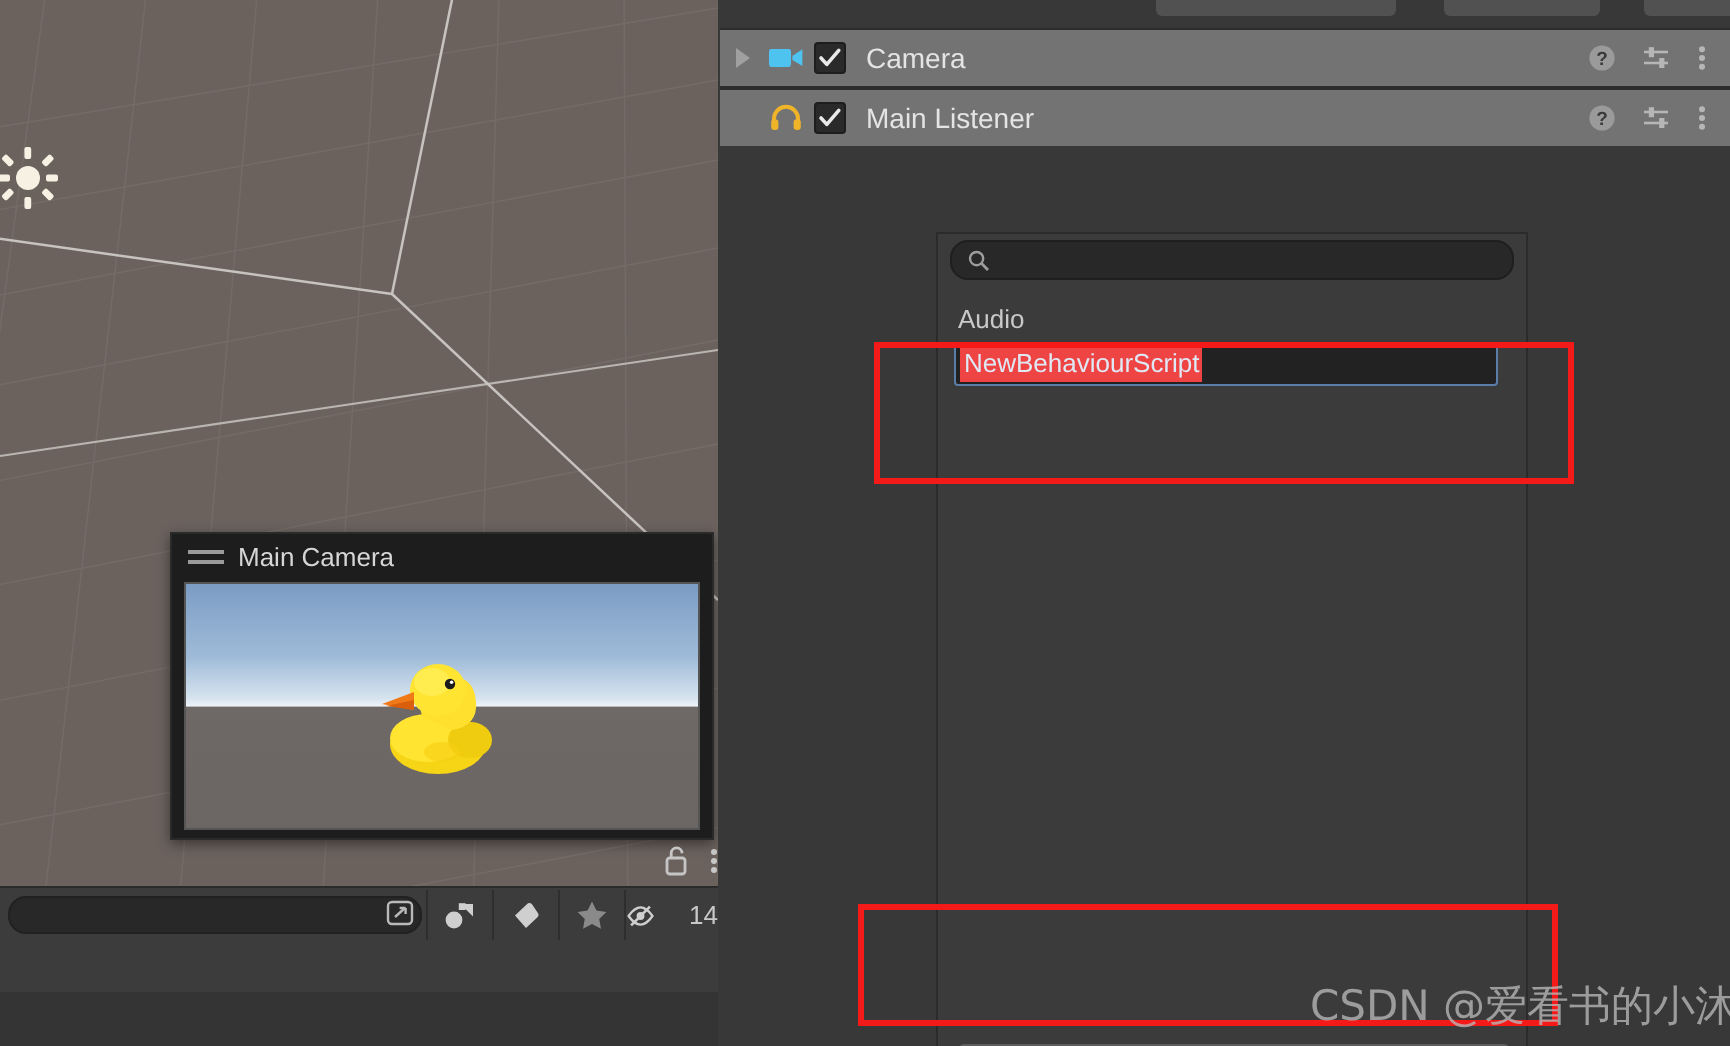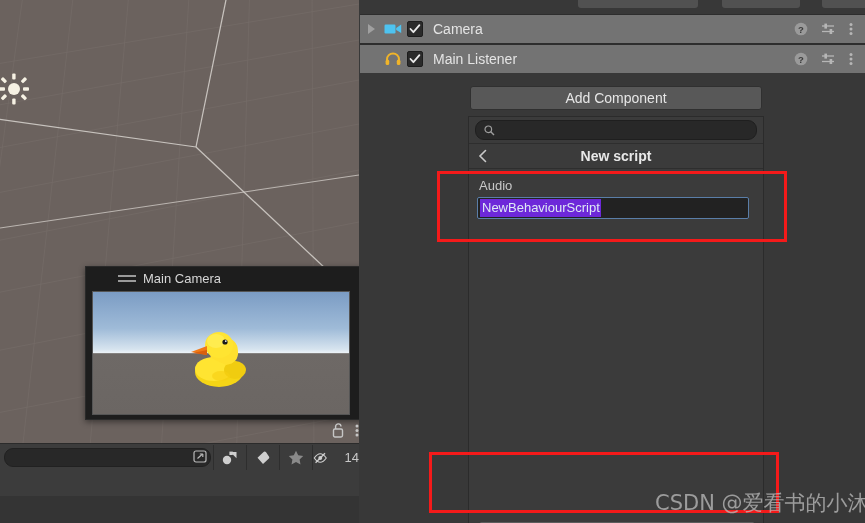--- a/index.html
+++ b/index.html
@@ -22,21 +22,20 @@
   }
   .scene-grid{position:absolute;inset:0;}
   .sun-gizmo{position:absolute;left:0px;top:72px;width:34px;height:34px;}
 
   
   .cam-preview{
     position:absolute;left:85px;top:266px;width:270px;height:152px;
     background:#1d1d1d;
     border:1px solid #2a2a2a;
     box-shadow:0 2px 6px rgba(0,0,0,.45);
-    padding-left:24px;
   }
   .cam-title-bar{
     height:22px;display:flex;align-items:center;gap:7px;padding:0 8px;
     background:#1d1d1d;
   }
   .cam-drag{width:18px;height:9px;position:relative;flex:none;}
   .cam-drag:before,.cam-drag:after{
     content:"";position:absolute;left:0;width:18px;height:2px;background:#9a9a9a;
   }
   .cam-drag:before{top:1px;} .cam-drag:after{top:6px;}
@@ -144,21 +143,21 @@
   }
   .acd-title{flex:1;text-align:center;font-size:14px;font-weight:bold;color:#e8e8e8;}
   .acd-content{position:relative;height:388px;background:#3b3b3b;}
   .name-label{position:absolute;left:10px;top:9px;font-size:13px;color:#c9c9c9;}
   .name-input{
     position:absolute;left:8px;top:28px;width:270px;height:20px;
     background:#222222;border:1px solid #5a7ea8;border-radius:2px;
     display:flex;align-items:center;
   }
   .name-sel{
-    background:#6d28d9;color:#dfe9f5;font-size:13px;padding:1px 1px 2px 2px;
+    background:#ef4444;color:#dfe9f5;font-size:13px;padding:1px 1px 2px 2px;
     margin-left:2px;line-height:15px;
   }
   .acd-footer{
     position:absolute;left:0;bottom:0;width:294px;height:46px;
   }
   .create-btn{
     position:absolute;left:10px;top:11px;width:274px;height:21px;
     background:#898989;border:1px solid #5d5d5d;border-radius:3px;
     display:flex;align-items:center;justify-content:center;
     font-size:14px;color:#f0f0f0;
@@ -374,39 +373,32 @@
         <svg width="4" height="14" viewBox="0 0 4 14">
           <circle cx="2" cy="2.6" r="1.5" fill="#b6b6b6"></circle>
           <circle cx="2" cy="7" r="1.5" fill="#b6b6b6"></circle>
           <circle cx="2" cy="11.4" r="1.5" fill="#b6b6b6"></circle>
         </svg>
       </span>
     </div>
 
     <div class="inspector-body">
 
-      <div class="add-comp-btn">Add Component</div>
 
       <div class="acd">
 
         <div class="acd-search-wrap">
           <div class="acd-search" title="">
             <svg width="11" height="11" viewBox="0 0 11 11">
               <circle cx="4.3" cy="4.3" r="3.3" fill="none" stroke="#9d9d9d" stroke-width="1.2"></circle>
               <line x1="6.8" y1="6.8" x2="10" y2="10" stroke="#9d9d9d" stroke-width="1.4"></line>
             </svg>
           </div>
         </div>
 
-        <div class="acd-header">
-          <svg class="acd-back" viewBox="0 0 12 14">
-            <path d="M8.5 1.5 L3 7 L8.5 12.5" fill="none" stroke="#c9c9c9" stroke-width="1.6" stroke-linecap="round"></path>
-          </svg>
-          <span class="acd-title">New script</span>
-        </div>
 
         <div class="acd-content">
           <span class="name-label">Audio</span>
           <div class="name-input">
             <span class="name-sel">NewBehaviourScript</span>
           </div>
         </div>
 
         <div class="acd-footer">
           <div class="create-btn">Create and Add</div>

